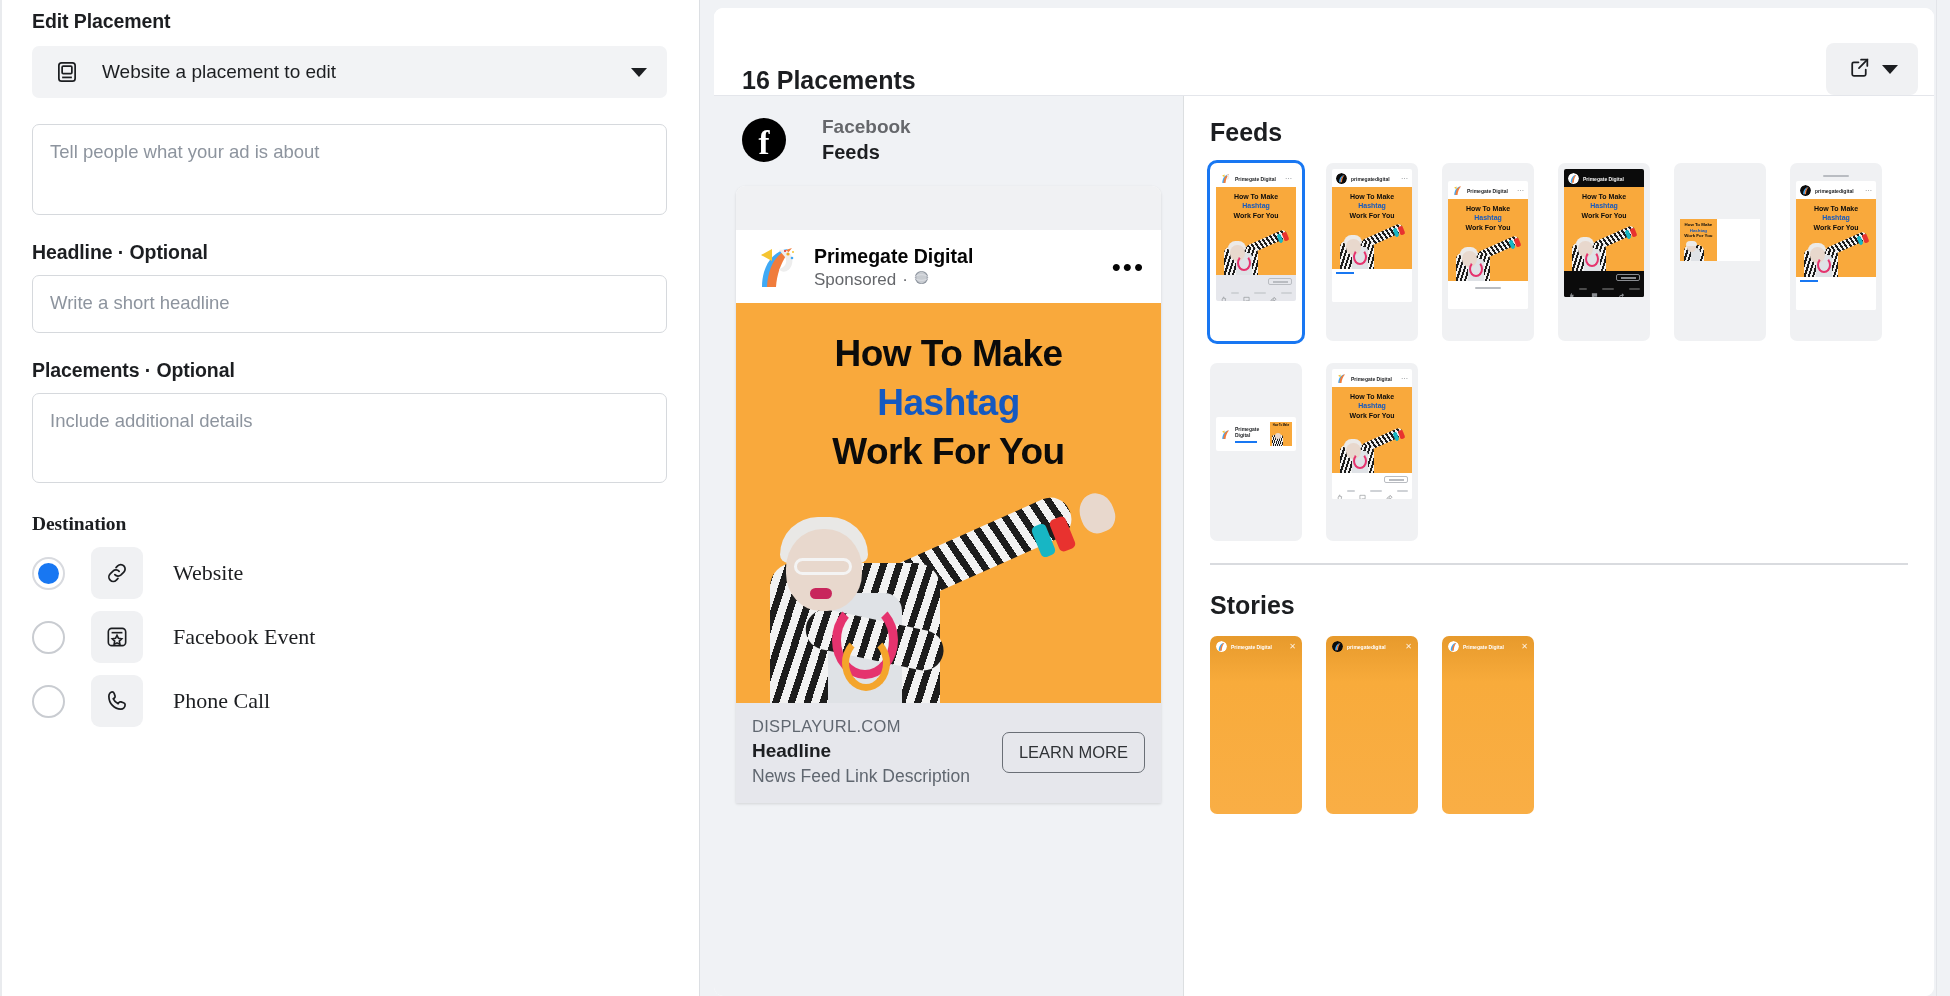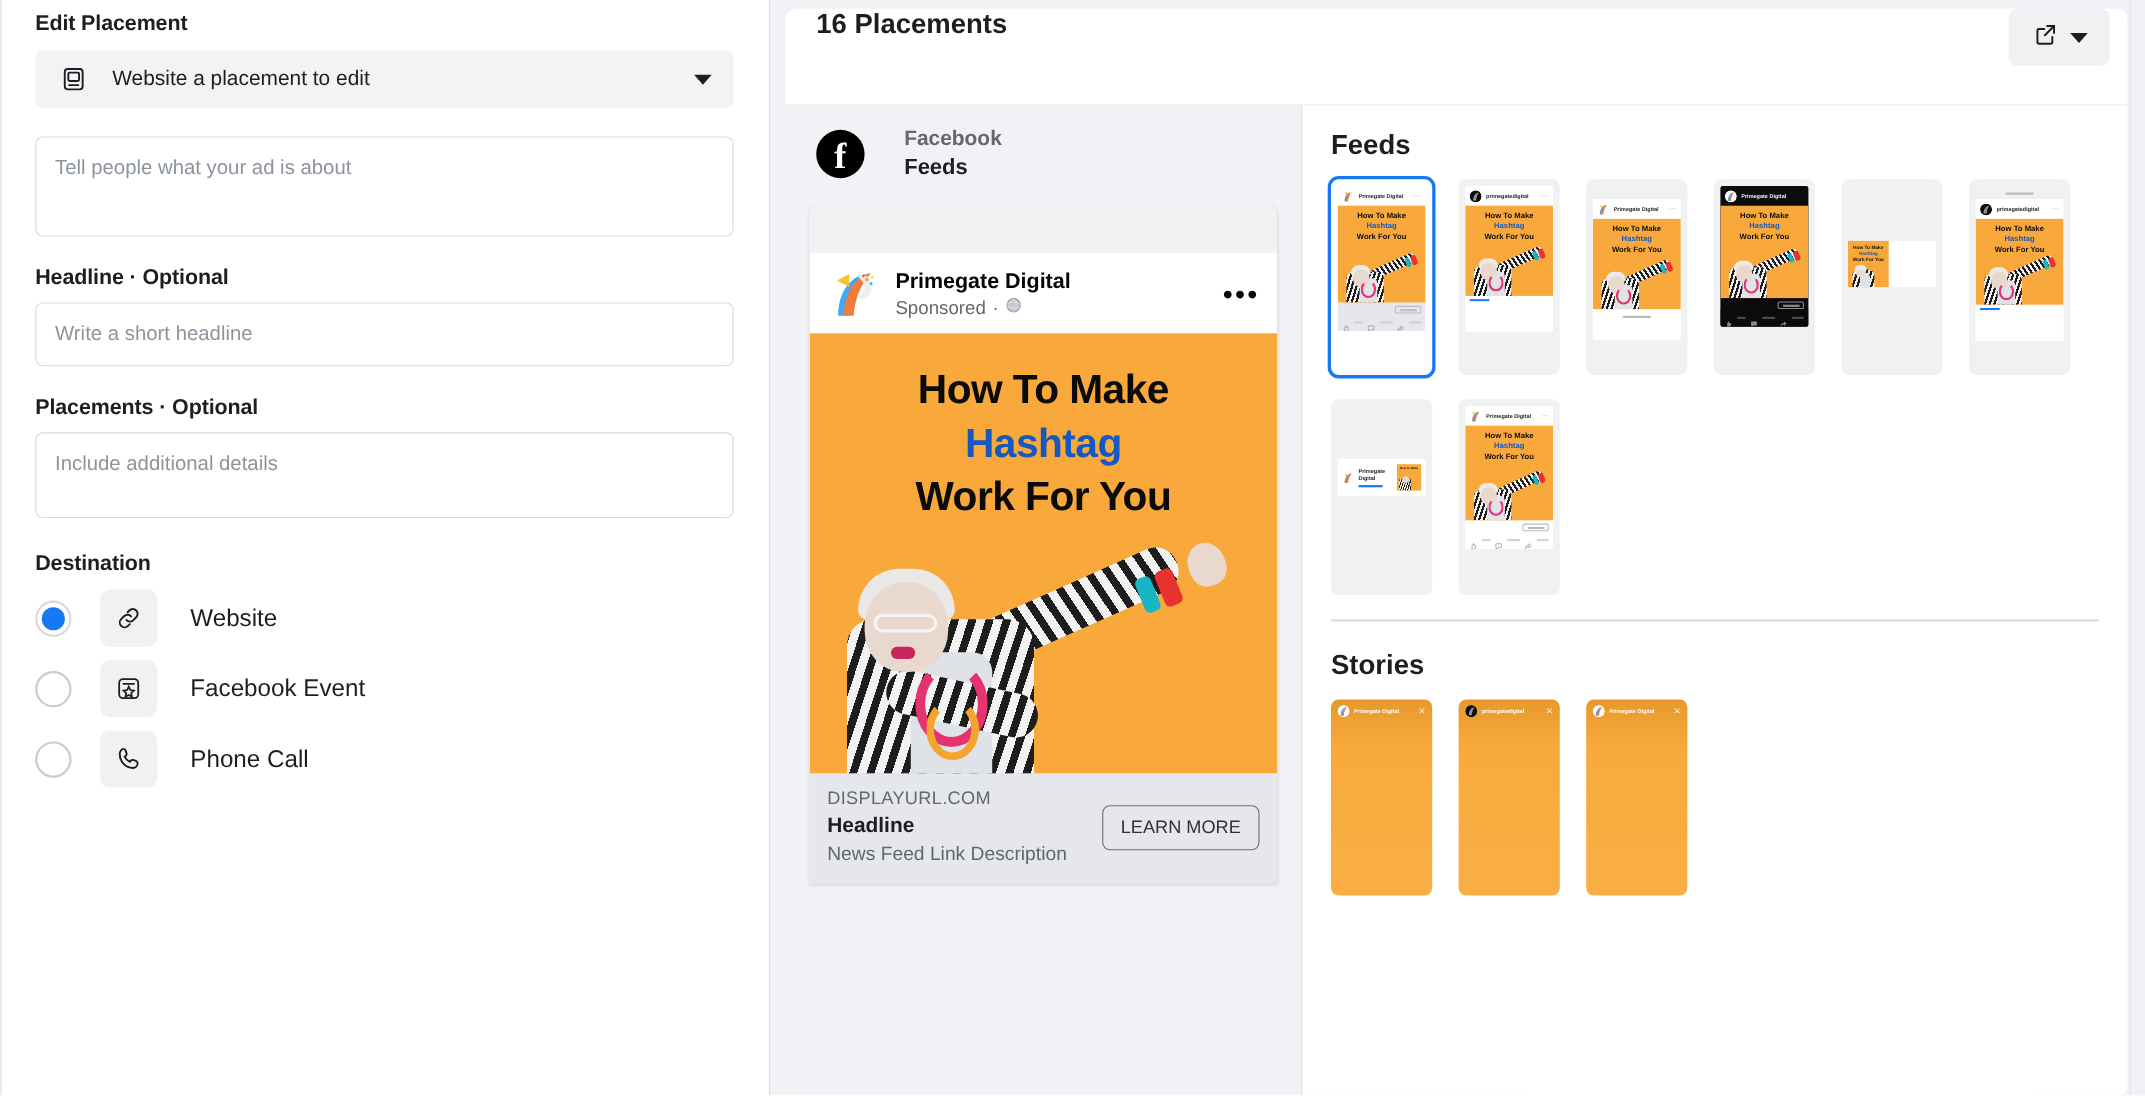--- a/index.html
+++ b/index.html
@@ -57,23 +57,23 @@
     border: 1px solid #d6d9dd;
     border-radius: 7px;
     background: #fff;
     padding: 15px 17px;
     font-size: 18.5px;
     color: #8d949e;
     line-height: 1.35;
   }
   .field-box.tall { height: 91px; }
   .field-box.short { height: 58px; padding-top: 15px; }
-  .field-box.desc { height: 78px; }
-
-  .destination-block { margin-top: 30px; }
+  .field-box.desc { height: 90px; }
+
+  .destination-block { margin-top: 30px; font-family: Liberation Serif, serif; }
   .dest-list { margin-top: 6px; }
   .dest-row {
     display: flex; align-items: center;
     height: 64px;
     cursor: pointer;
   }
   .radio-outer {
     width: 33px; height: 33px; border-radius: 50%;
     border: 2px solid #c9ccd1;
     display: flex; align-items: center; justify-content: center;
@@ -103,21 +103,21 @@
   .preview-frame {
     position: absolute;
     left: 14px; top: 8px; right: 16px; bottom: 0;
     background: #ffffff;
     border-radius: 9px;
     overflow: hidden;
     display: flex; flex-direction: column;
   }
   .preview-header {
     height: 88px; flex: 0 0 88px;
-    display: flex; align-items: flex-start;
+    display: flex; align-items: flex-end;
     padding: 0 16px 0 28px;
     background: #fff;
     border-bottom: 1px solid #e4e6eb;
   }
   .placements-count {
     font-size: 25px; font-weight: bold; color: #1c1e21;
     flex: 1;
   }
   .btn-grey {
     height: 52px;

